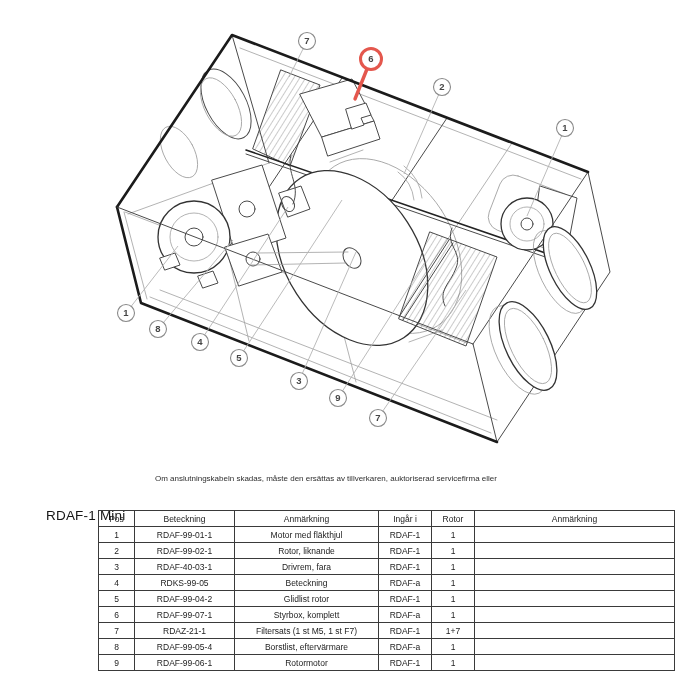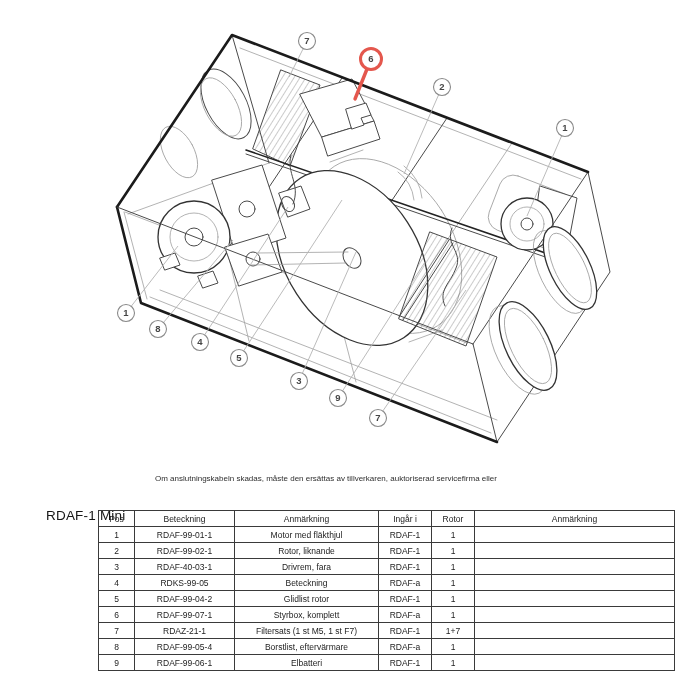--- a/index.html
+++ b/index.html
@@ -279,20 +279,20 @@
           <td class="c">8</td>
           <td>RDAF-99-05-4</td>
           <td>Borstlist, eftervärmare</td>
           <td class="c">RDAF-a</td>
           <td class="c">1</td>
           <td></td>
         </tr>
         <tr>
           <td class="c">9</td>
           <td>RDAF-99-06-1</td>
-          <td>Elbatteri</td>
+          <td>Rotormotor</td>
           <td class="c">RDAF-1</td>
           <td class="c">1</td>
           <td></td>
         </tr>
       </tbody>
   </table>
 </div>
 
 </body></html>

